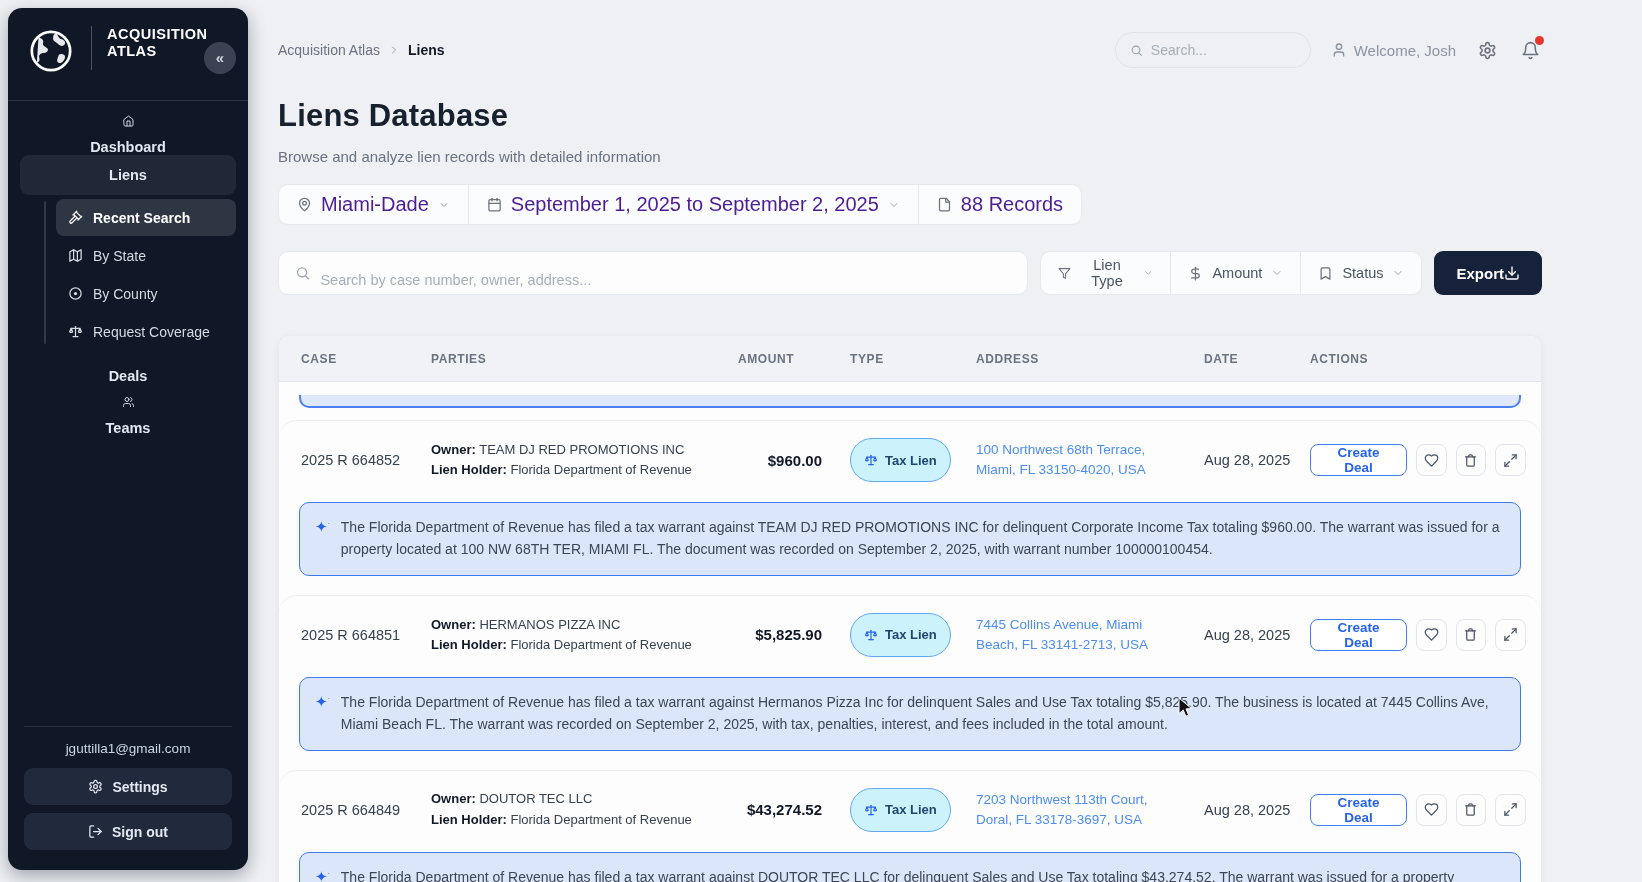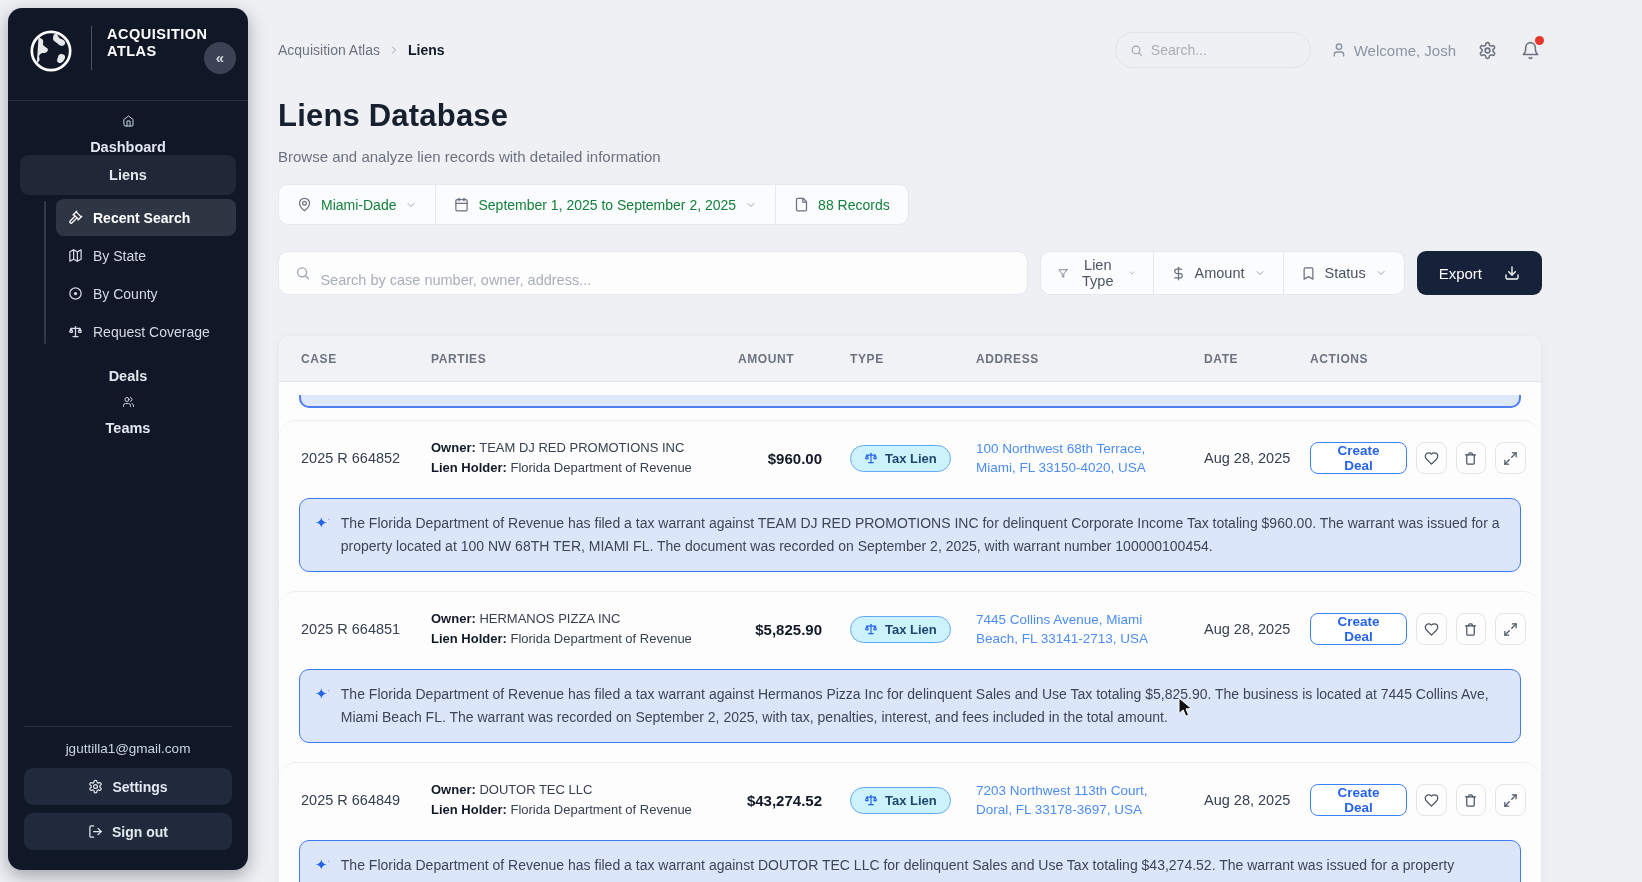--- a/index.html
+++ b/index.html
@@ -56,59 +56,59 @@
   .welcome { display:flex; align-items:center; gap:7px; font-size:15px; color:#8a94a3; cursor:pointer; }
   .welcome .ic { font-size:16px; }
   .icon-plain { background:none; border:none; color:#6b7280; font-size:19px; cursor:pointer; position:relative; padding:2px; }
   .bell-dot { position:absolute; top:-1px; right:-2px; width:9px; height:9px; border-radius:50%; background:#e5372b; }
 
   .page-title { margin-top:30px; font-size:31px; font-weight:800; color:#16202e; letter-spacing:.2px; }
   .page-subtitle { margin-top:14px; font-size:15px; color:#6b7280; }
 
   .chips { display:inline-flex; align-items:stretch; margin-top:19px; background:#fbfcfd; border:1px solid #e5e8ec;
     border-radius:10px; overflow:hidden; height:41px; }
-  .chip { display:flex; align-items:center; gap:9px; padding:0 18px; font-size:14px; color:#15803d; cursor:pointer; }
+  .chip { display:flex; align-items:center; gap:9px; padding:0 18px; font-size:20px; color:#4c1d95; cursor:pointer; }
   .chip + .chip { border-left:1px solid #e5e8ec; }
   .chip .ic { font-size:15px; color:#6b7280; }
   .chip .chev { font-size:12px; color:#9ca3af; }
 
   .toolbar { display:flex; align-items:center; gap:12px; margin-top:26px; }
   .big-search { flex:0 0 750px; display:flex; align-items:center; gap:10px; height:44px; background:#fdfdfe;
     border:1px solid #e5e8ec; border-radius:10px; padding:0 16px; }
   .big-search .ic { font-size:16px; color:#9ca3af; }
   .big-search input { border:none; outline:none; background:transparent; width:100%; font-size:14.5px; color:#374151; font-family:inherit;margin-top:13px; }
   .big-search input::placeholder { color:#a8aeb8; }
   .filter-group { display:flex; align-items:stretch; height:44px; background:#fbfcfd; border:1px solid #e5e8ec;
     border-radius:10px; overflow:hidden; margin-left:auto; }
   .filter-btn { display:flex; align-items:center; gap:9px; padding:0 17px; background:none; border:none;
     font-size:14.5px; color:#4b5563; font-family:inherit; cursor:pointer; }
   .filter-btn + .filter-btn { border-left:1px solid #e5e8ec; }
   .filter-btn .ic { font-size:15px; color:#6b7280; }
   .filter-btn .chev { font-size:12px; color:#9ca3af; }
-  .export-btn { display:flex; align-items:center; gap:22px; height:44px; padding:0 22px; background:#16213a;
-    color:#fff; border:none; border-radius:9px; font-size:15px; font-weight:400; font-family:inherit; cursor:pointer; }
+  .export-btn { display:flex; align-items:center; gap:0; height:44px; padding:0 22px; background:#16213a;
+    color:#fff; border:none; border-radius:9px; font-size:15px; font-weight:700; font-family:inherit; cursor:pointer; }
   .export-btn .ic { font-size:16px; }
 
   
   .card { margin-top:40px; background:#fdfdfe; border:1px solid #e7eaee; border-radius:12px;
     box-shadow:0 2px 8px rgba(15,23,42,.05); overflow:hidden; height:560px; }
   .tgrid { display:grid; grid-template-columns:130px 307px 90px 148px 228px 106px 1fr; align-items:center; padding:0 22px; }
   .thead { background:#f0f2f5; border-bottom:1px solid #e3e6ea; height:46px; }
   .th { font-size:12px; font-weight:700; color:#6b7280; letter-spacing:.6px; }
   .th.amount { text-align:left; }
   .partial-summary { margin:13px 20px 12px; height:13px; background:#dfe7fb; border:2px solid #4d7ef2;
     border-top:none; border-radius:0 0 10px 10px; }
   .record { border-top:1px solid #eceef1;border-radius:18px; }
   .rowline { padding-top:17px; padding-bottom:17px; }
   .case-cell { font-size:14.5px; color:#374151; }
   .parties-cell { font-size:13px; color:#374151; line-height:1.55; padding-right:14px; }
   .parties-cell b { color:#111827; }
   .amount-cell { font-size:15px; font-weight:700; color:#111827; text-align:right; padding-right:6px; }
   .type-cell { padding-left:22px; }
-  .badge { display:inline-flex; align-items:center; gap:7px; height:27px; padding:0 13px; border-radius:999px;
+  .badge { display:inline-flex; align-items:center; gap:7px; height:44px; padding:0 13px; border-radius:999px;
     background:#ccf3fc; border:1.5px solid #63a8f5; font-size:13px; font-weight:600; color:#1e466e; }
   .badge .ic { font-size:14px; color:#2563eb; }
   .addr-cell { font-size:13.5px; color:#4d8df0; line-height:1.45; max-width:205px; cursor:pointer; }
   .date-cell { font-size:14.5px; color:#374151; }
   .actions-cell { display:flex; align-items:center; gap:9px; }
   .create-deal { height:32px; padding:0 17px; background:#fff; border:1.5px solid #3b82f6; border-radius:8px;
     color:#2563eb; font-size:13.5px; font-weight:700; font-family:inherit; cursor:pointer; }
   .mini-btn { width:37px; height:32px; background:#fdfdfe; border:1px solid #e2e5e9; border-radius:8px;
     color:#4b5563; font-size:15px; cursor:pointer; display:inline-flex; align-items:center; justify-content:center; }
   .summary-box { margin:3px 20px 19px; background:#dce6fa; border:1.5px solid #3f7bf0; border-radius:10px;

